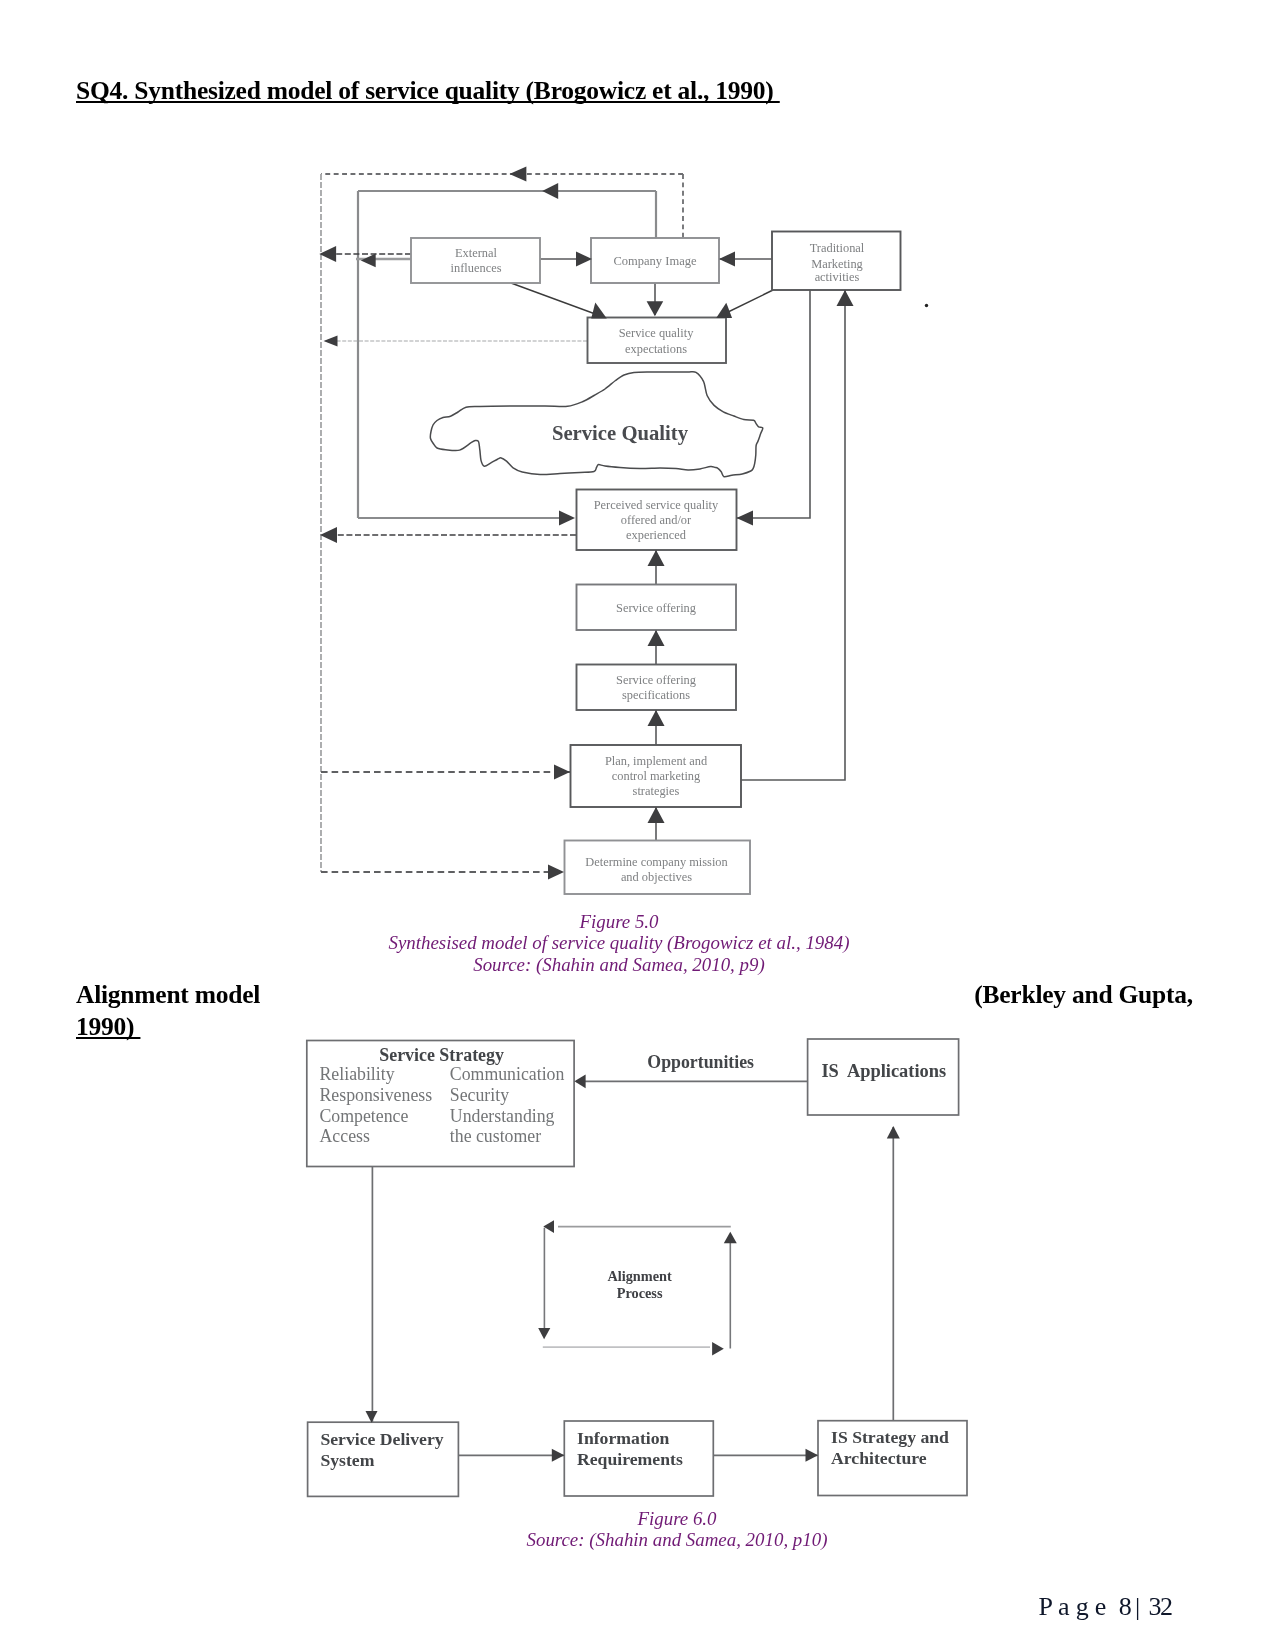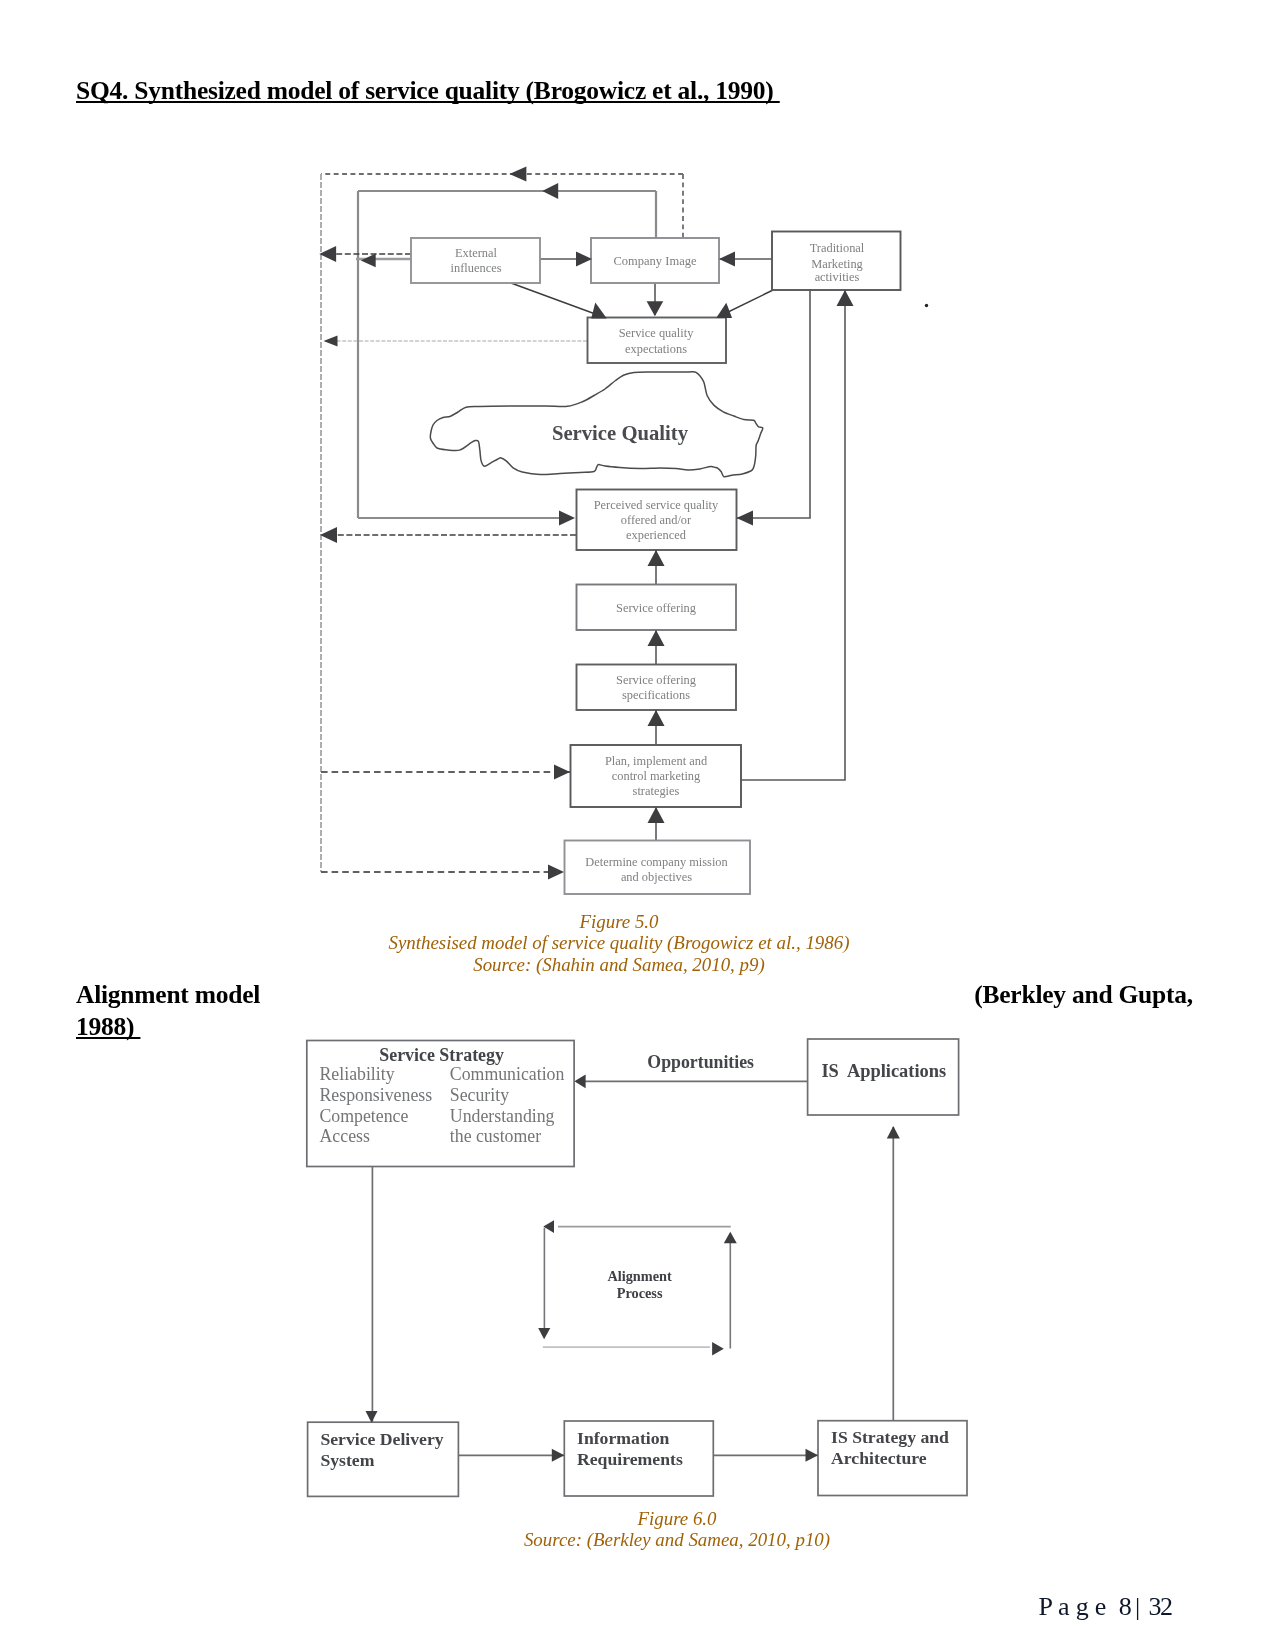--- a/index.html
+++ b/index.html
@@ -13,21 +13,21 @@
   #h1 span.u{text-decoration:underline;text-decoration-thickness:2.1px;text-underline-offset:2.4px;text-decoration-skip-ink:none;}
 
   #h2row{left:76px;top:979.5px;width:1123px;font-size:25.5px;font-weight:bold;line-height:30px;letter-spacing:-0.24px;}
   #h2row .l{float:left;}
   #h2row .r{float:right;}
   #h2row .u{text-decoration-thickness:2.1px;text-underline-offset:2.4px;text-decoration-skip-ink:none;white-space:pre;}
   #h2b{left:76px;top:1011.5px;font-size:25.5px;font-weight:bold;line-height:30px;letter-spacing:-0.24px;}
   #h2b .u{text-decoration:underline;text-decoration-thickness:2.1px;text-underline-offset:2.4px;text-decoration-skip-ink:none;white-space:pre;}
 
   
-  .cap{font-style:italic;font-size:18.9px;line-height:21.6px;color:#a16207;text-align:center;}
+  .cap{font-style:italic;font-size:18.9px;line-height:21.6px;color:#701a75;text-align:center;}
   #cap1{left:369px;top:910.5px;width:500px;}
   #cap2{left:427px;top:1507.5px;width:500px;}
 
   
   #footer{left:1038.5px;top:1593px;font-size:26px;line-height:28px;white-space:pre;}
   #footer .pw{color:#0f172a;letter-spacing:-0.2px;}
   #footer .pn{color:#0f172a;letter-spacing:-1.6px;}
 
   svg{display:block;}
   .fig{position:absolute;}
@@ -167,29 +167,29 @@
       <text x="356.5" y="711">Determine company mission</text>
       <text x="356.5" y="725.7">and objectives</text>
     </g>
     <text x="320" y="285" font-family="'Liberation Serif',serif" font-size="20.7" font-weight="bold" fill="#4a4c50" text-anchor="middle" filter="url(#softblur)">Service Quality</text>
     <circle cx="626.5" cy="150.5" r="1.7" fill="#222"></circle>
   </svg>
   </div>
 
   <div class="abs cap" id="cap1">
     <div>Figure 5.0</div>
-    <div>Synthesised model of service quality (Brogowicz et al., 1986)</div>
+    <div>Synthesised model of service quality (Brogowicz et al., 1984)</div>
     <div>Source: (Shahin and Samea, 2010, p9)</div>
   </div>
 
   <div class="abs" id="h2row">
     <span class="l u">Alignment model</span>
     <span class="r u">(Berkley and Gupta, </span>
   </div>
-  <div class="abs" id="h2b"><span class="u">1988) </span></div>
+  <div class="abs" id="h2b"><span class="u">1990) </span></div>
 
   <div class="fig" id="fig2" style="left:290px;top:1030px;width:700px;height:480px;">
   <svg width="700" height="480" viewBox="0 0 700 480" xmlns="http://www.w3.org/2000/svg">
     <defs>
       <filter id="softblur2" x="-20%" y="-40%" width="140%" height="180%">
         <feGaussianBlur stdDeviation="0.42"></feGaussianBlur>
       </filter>
     </defs>
 
     <g id="f2-lines" fill="none" stroke="#6d6e71" stroke-width="1.7">
@@ -253,18 +253,18 @@
         <text x="287" y="435.3">Requirements</text>
         <text x="541" y="413">IS Strategy and</text>
         <text x="541" y="434.3">Architecture</text>
       </g>
     </g>
   </svg>
   </div>
 
   <div class="abs cap" id="cap2">
     <div>Figure 6.0</div>
-    <div>Source: (Berkley and Samea, 2010, p10)</div>
+    <div>Source: (Shahin and Samea, 2010, p10)</div>
   </div>
 
   <div class="abs" id="footer"><span class="pw">P a g e  </span><span class="pn">8 |  32</span></div>
 
 </div>
 
 </body></html>

